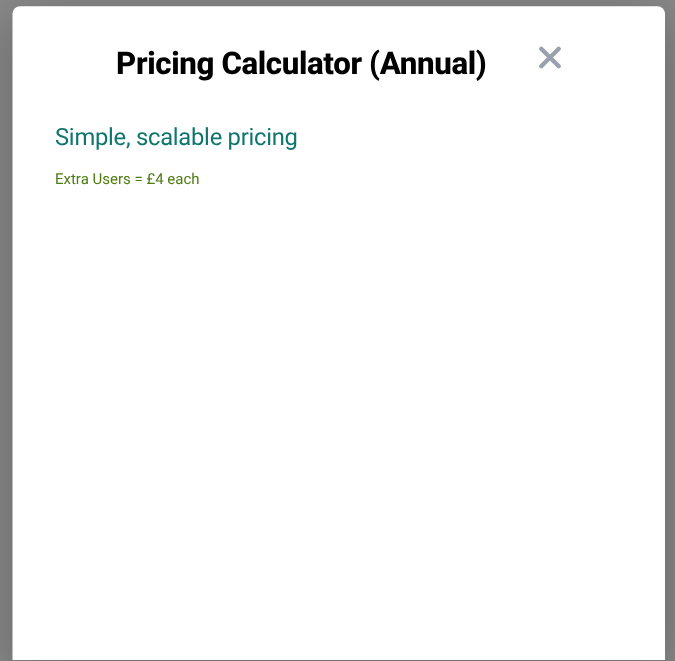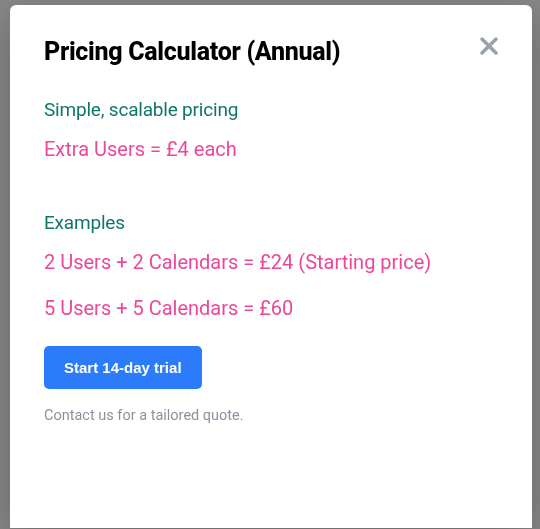--- a/index.html
+++ b/index.html
@@ -18,21 +18,21 @@
       right: 8px;
       bottom: 1px;
       background: #fff;
       border-radius: 6px 6px 0 0;
       box-shadow: 0 10px 40px rgba(0,0,0,0.25);
       padding: 32px 34px 28px 34px;
       overflow: hidden;
     }
     .modal-header {
       display: flex;
-      justify-content: space-between;
+      justify-content: center;
       align-items: flex-start;
       margin-bottom: 32px;
       gap: 40px;
     }
     .modal-title {
       font-size: 25px;
       font-weight: 800;
       color: #000;
       letter-spacing: -0.3px;
     }
@@ -48,22 +48,22 @@
     }
     .close-btn svg { display: block; }
     .section-heading {
       font-size: 19px;
       font-weight: 400;
       color: #0f766e;
       margin-bottom: 14px;
       letter-spacing: -0.2px;
     }
     .body-text {
-      font-size: 20px;
-      color: #ec4899;
+      font-size: 12px;
+      color: #4d7c0f;
       line-height: 1.4;
       margin-bottom: 18px;
     }
     .examples-block { margin-top: 48px; }
     .trial-btn {
       display: inline-block;
       background: #2b7bfb;
       color: #fff;
       border: none;
       border-radius: 5px;
@@ -103,22 +103,13 @@
         <line x1="18" y1="4" x2="4" y2="18" stroke="currentColor" stroke-width="3.5" stroke-linecap="round"></line>
       </svg>
     </button>
   </div>
 
   <div>
     <h2 class="section-heading">Simple, scalable pricing</h2>
     <p class="body-text">Extra Users = £4 each</p>
   </div>
 
-  <div class="examples-block">
-    <h2 class="section-heading">Examples</h2>
-    <p class="body-text">2 Users + 2 Calendars = £24 (Starting price)</p>
-    <p class="body-text">5 Users + 5 Calendars = £60</p>
-
-    <button class="trial-btn">Start 14-day trial</button>
-
-    <p class="footer-text">Contact us for a tailored quote.</p>
-  </div>
 </div>
 
 </body></html>

